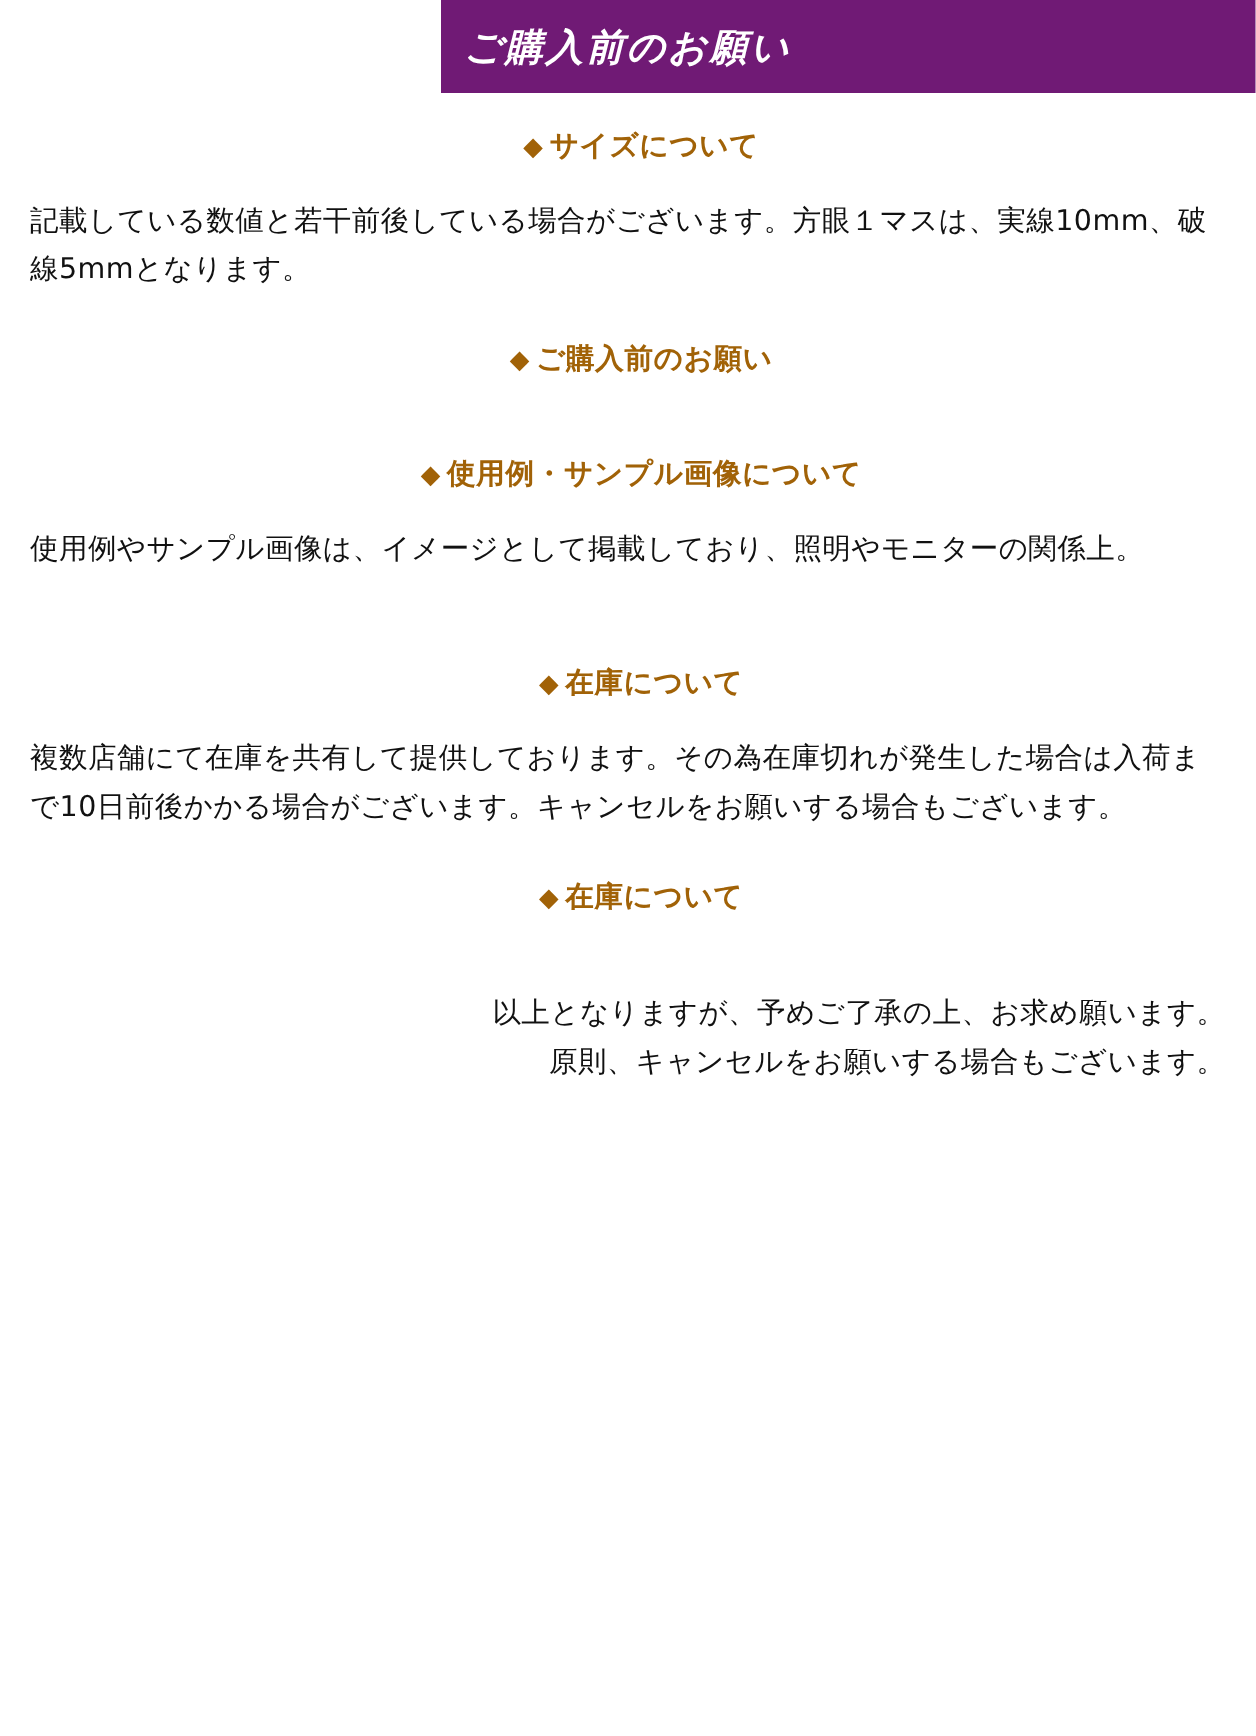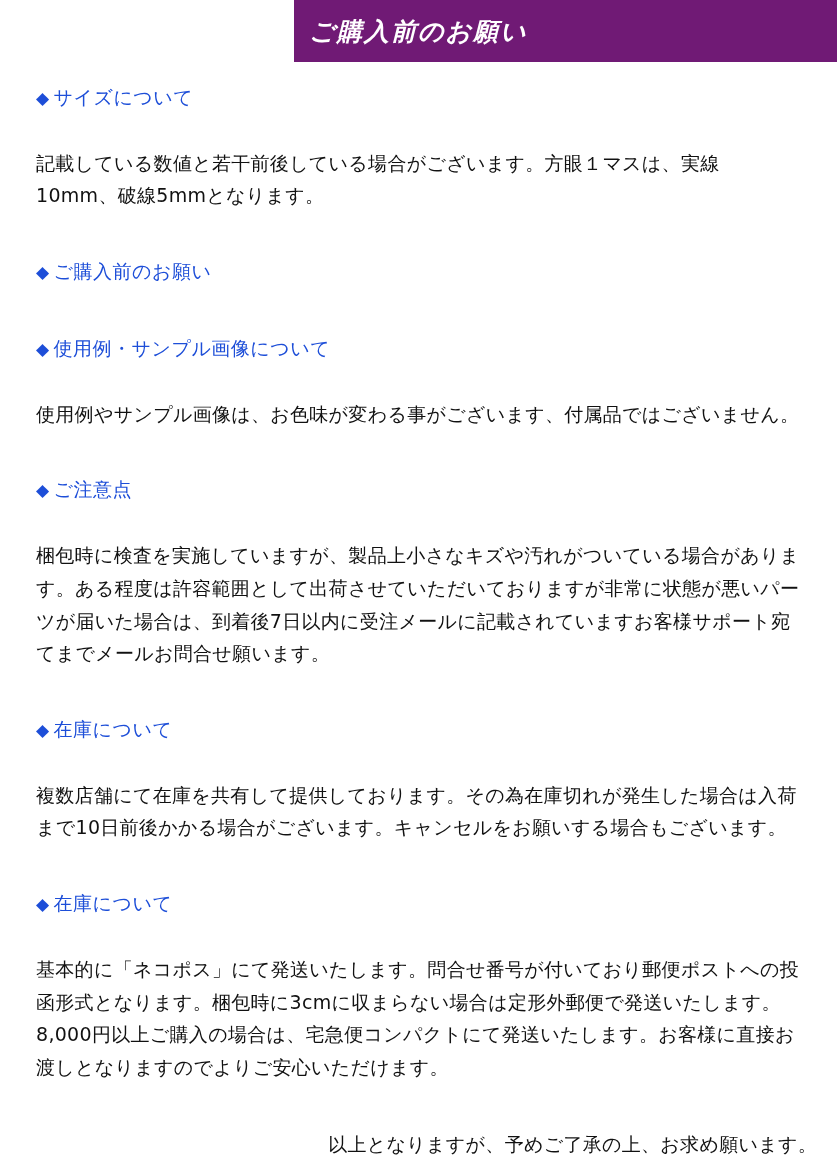--- a/index.html
+++ b/index.html
@@ -48,38 +48,39 @@
     font-family: "DejaVu Sans", "Liberation Sans", sans-serif;
   }
   .content {
     padding: 0 18px 0 18px;
   }
   .section {
     margin: 0;
   }
   .section-heading {
     font-size: 19px;
-    font-weight: normal;
+    font-weight: bold;
     letter-spacing: 0.5px;
     margin: 0;
     padding: 0 0 0 18px;
     line-height: 1.4;
-    color: #1d4ed8;
+    color: #a16207;
+    text-align: center;
   }
   .diamond {
     display: inline-block;
     margin-right: 4px;
     font-size: 17px;
   }
   .section-body {
     font-size: 19px;
     line-height: 1.72;
     letter-spacing: 0.3px;
     color: #111111;
-    margin: 16px;
+    margin: 0;
     padding: 0 2px;
     white-space: pre-wrap;
   }
   .sp-after-head { height: 20px; }
   .sp-after-body { height: 30px; }
   .sp-first { height: 22px; }
   .sp-small { height: 14px; }
   .footer-body {
     font-size: 19px;
     line-height: 1.72;
@@ -122,52 +123,43 @@
       <div class="sp-after-head"></div>
     </div>
 
     <div class="sp-after-body"></div>
 
     <div class="section">
       <div class="section-heading">
         <span class="diamond">◆</span><span>使用例・サンプル画像について</span>
       </div>
       <div class="sp-after-head"></div>
-      <div class="section-body">使用例やサンプル画像は、お色味が変わる事がございます、付属品ではございません。</div>
+      <div class="section-body">使用例やサンプル画像は、イメージとして掲載しており、照明やモニターの関係上。</div>
     </div>
 
     <div class="sp-after-body"></div>
 
-    <div class="section">
-      <div class="section-heading">
-        <span class="diamond">◆</span><span>ご注意点</span>
-      </div>
-      <div class="sp-after-head"></div>
-      <div class="section-body">梱包時に検査を実施していますが、製品上小さなキズや汚れがついている場合があります。ある程度は許容範囲として出荷させていただいておりますが非常に状態が悪いパーツが届いた場合は、到着後7日以内に受注メールに記載されていますお客様サポート宛てまでメールお問合せ願います。</div>
-    </div>
 
     <div class="sp-after-body"></div>
 
     <div class="section">
       <div class="section-heading">
         <span class="diamond">◆</span><span>在庫について</span>
       </div>
       <div class="sp-after-head"></div>
       <div class="section-body">複数店舗にて在庫を共有して提供しております。その為在庫切れが発生した場合は入荷まで10日前後かかる場合がございます。キャンセルをお願いする場合もございます。</div>
     </div>
 
     <div class="sp-after-body"></div>
 
     <div class="section">
       <div class="section-heading">
         <span class="diamond">◆</span><span>在庫について</span>
       </div>
       <div class="sp-after-head"></div>
-      <div class="section-body">基本的に「ネコポス」にて発送いたします。問合せ番号が付いており郵便ポストへの投函形式となります。梱包時に3cmに収まらない場合は定形外郵便で発送いたします。
-8,000円以上ご購入の場合は、宅急便コンパクトにて発送いたします。お客様に直接お渡しとなりますのでよりご安心いただけます。</div>
     </div>
 
     <div class="sp-small"></div>
     <div class="sp-small"></div>
 
     <div class="section">
       <div class="footer-body">以上となりますが、予めご了承の上、お求め願います。</div>
       <div class="footer-body">原則、キャンセルをお願いする場合もございます。</div>
     </div>
 

